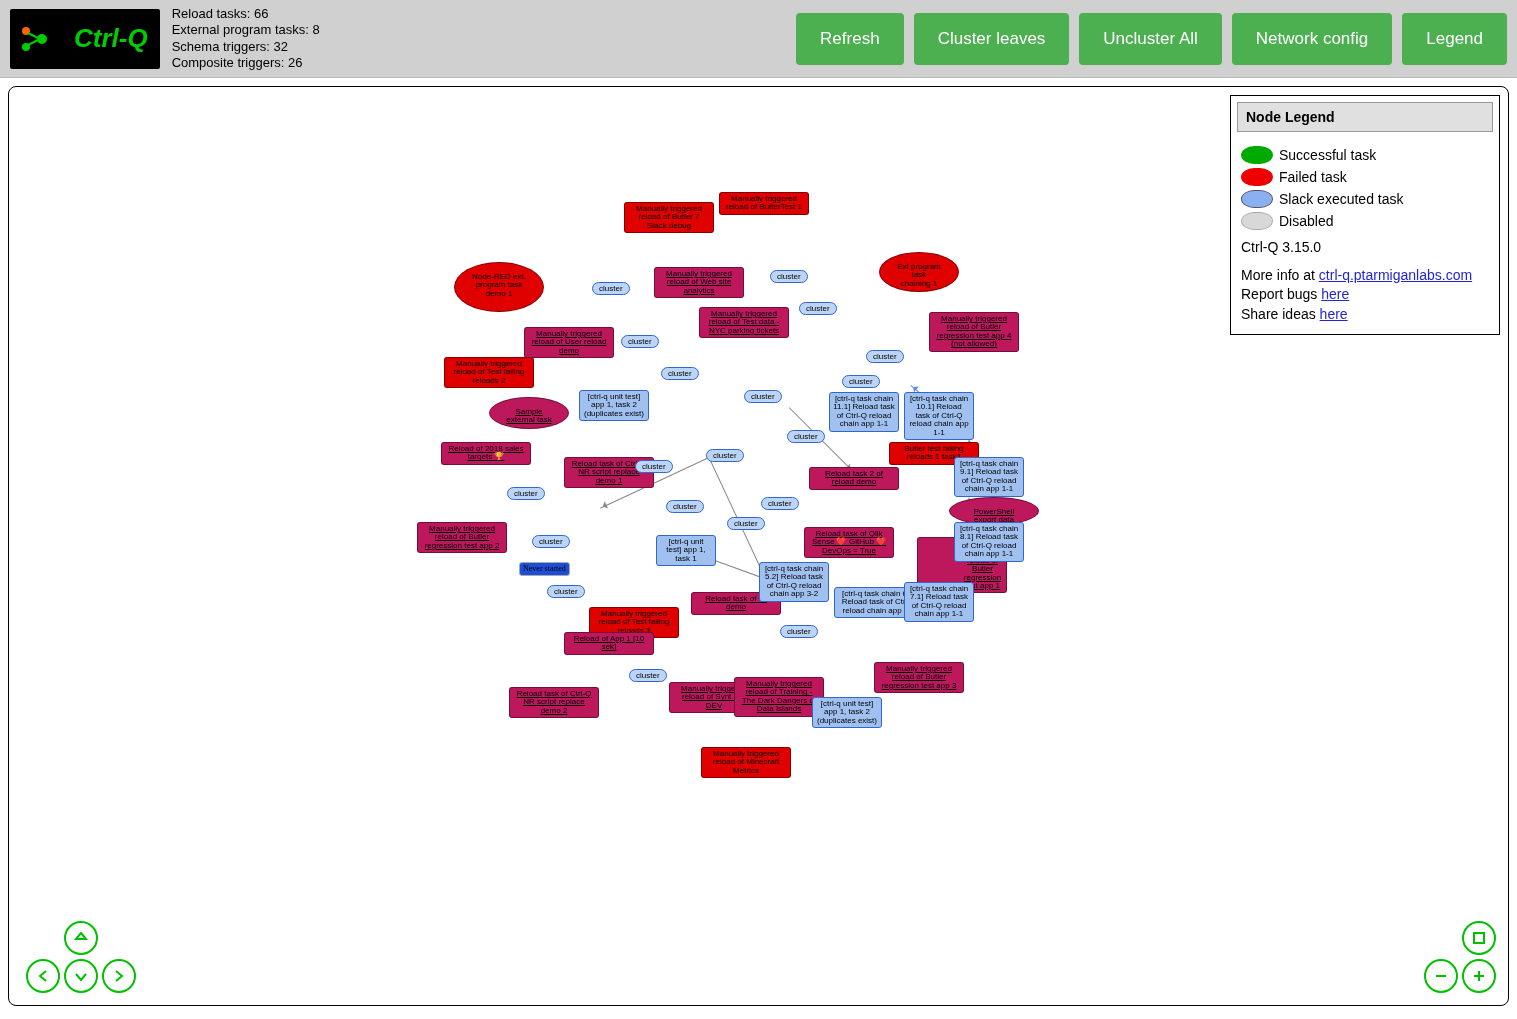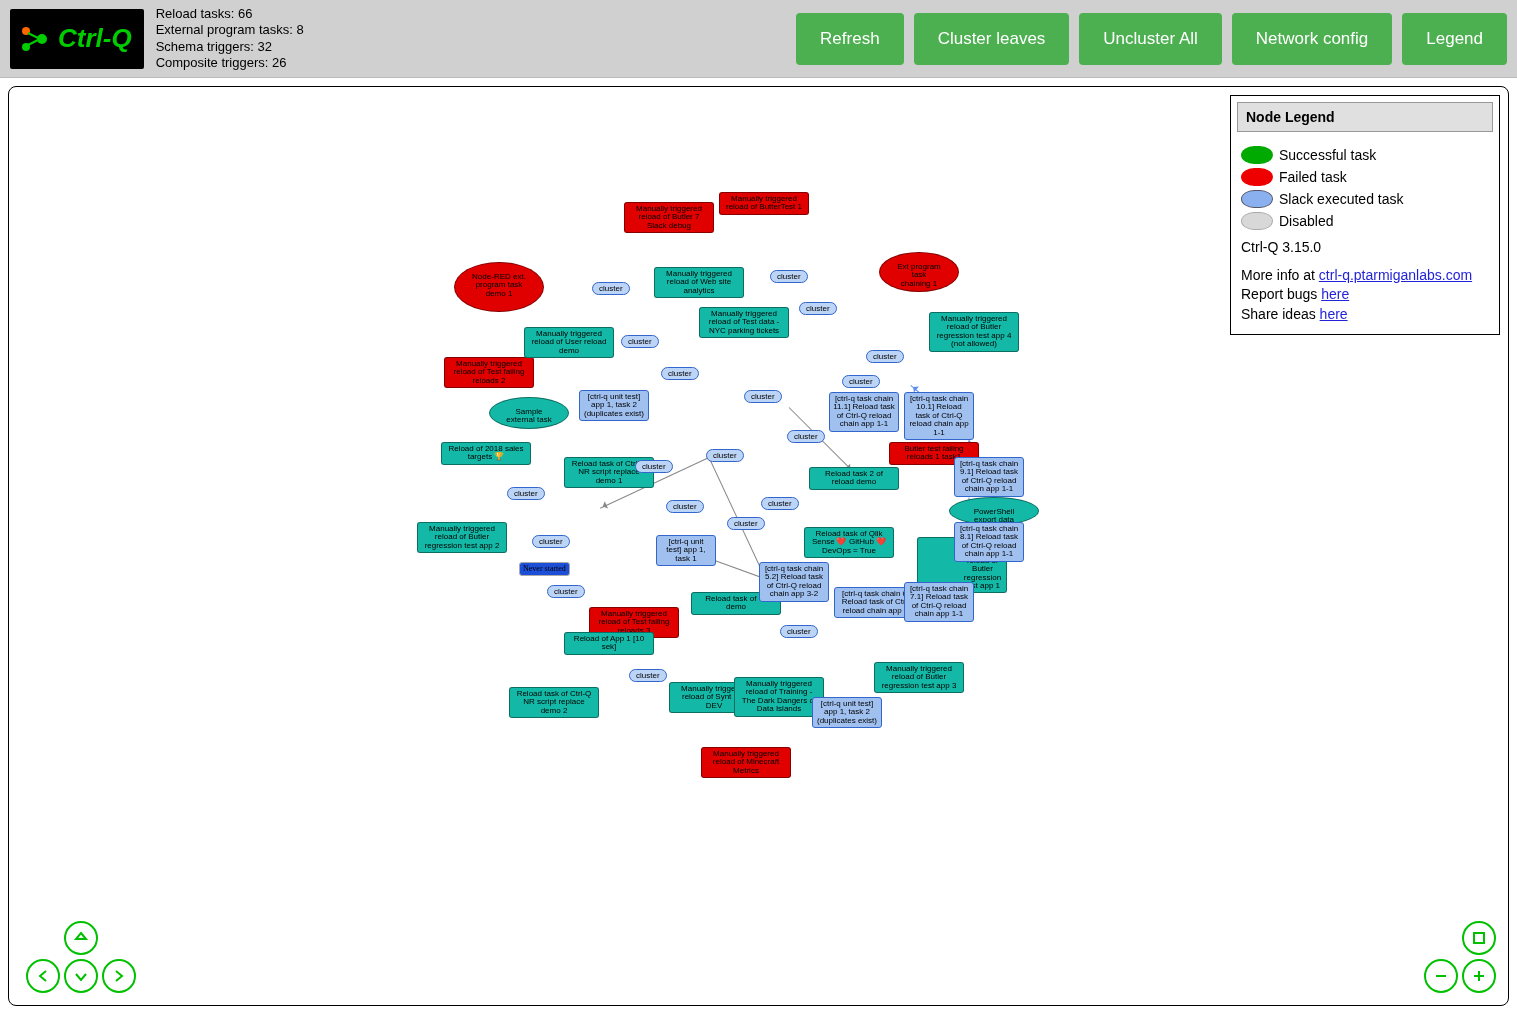--- a/index.html
+++ b/index.html
@@ -27,21 +27,21 @@
     gap: 12px;
     height: 78px;
     border-bottom: 1px solid #bbb;
   }
   .logo {
     background: #000;
     color: #0c0;
     font-style: italic;
     font-weight: bold;
     font-size: 26px;
-    padding: 6px 12px 6px 48px;
+    padding: 6px 12px 6px 64px;
     position: relative;
     border-radius: 2px;
     height: 60px;
     display: flex;
     align-items: center;
   }
   .logo svg { position:absolute; left:6px; top:50%; transform:translateY(-50%); }
   .stats {
     font-size: 13px;
     line-height: 1.25;
@@ -124,21 +124,21 @@
     font-size:8px;
     line-height:1.05;
     text-align:center;
     padding:2px 3px;
     border-radius:3px;
     color:#000;
     max-width:90px;
     min-width:40px;
     border:1px solid rgba(0,0,0,.4);
   }
-  .n-green{background:#14b8a6;}
+  .n-green{background:#be185d;text-decoration:underline;}
   .n-red{background:#e00000;color:#000;}
   .n-blue{background:#a0c0f0;border:1px solid #3366cc;}
   .n-grey{background:#1d4ed8;border:1px solid #aaa;font-family:Liberation Serif, serif;}
   .n-ellipse{border-radius:50%/50%;padding:10px 16px;}
   .cl {
     position:absolute;
     background:#bcd4f5;
     border:1px solid #3366cc;
     border-radius:12px;
     font-size:8px;

